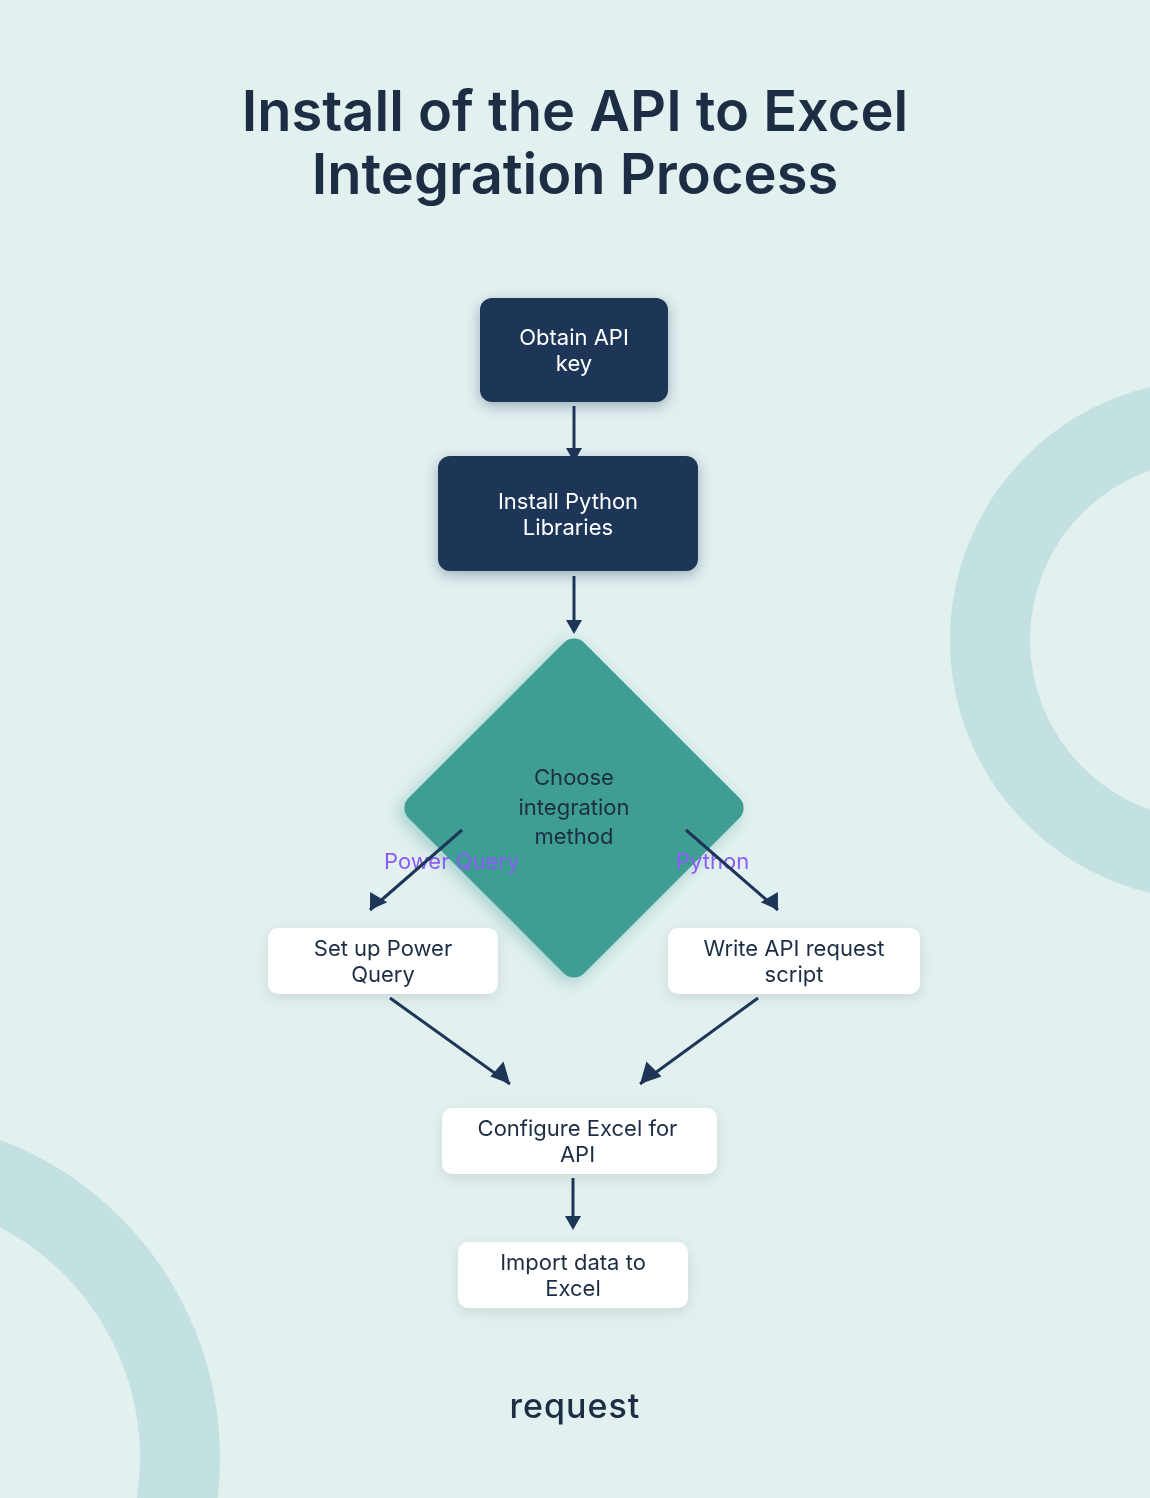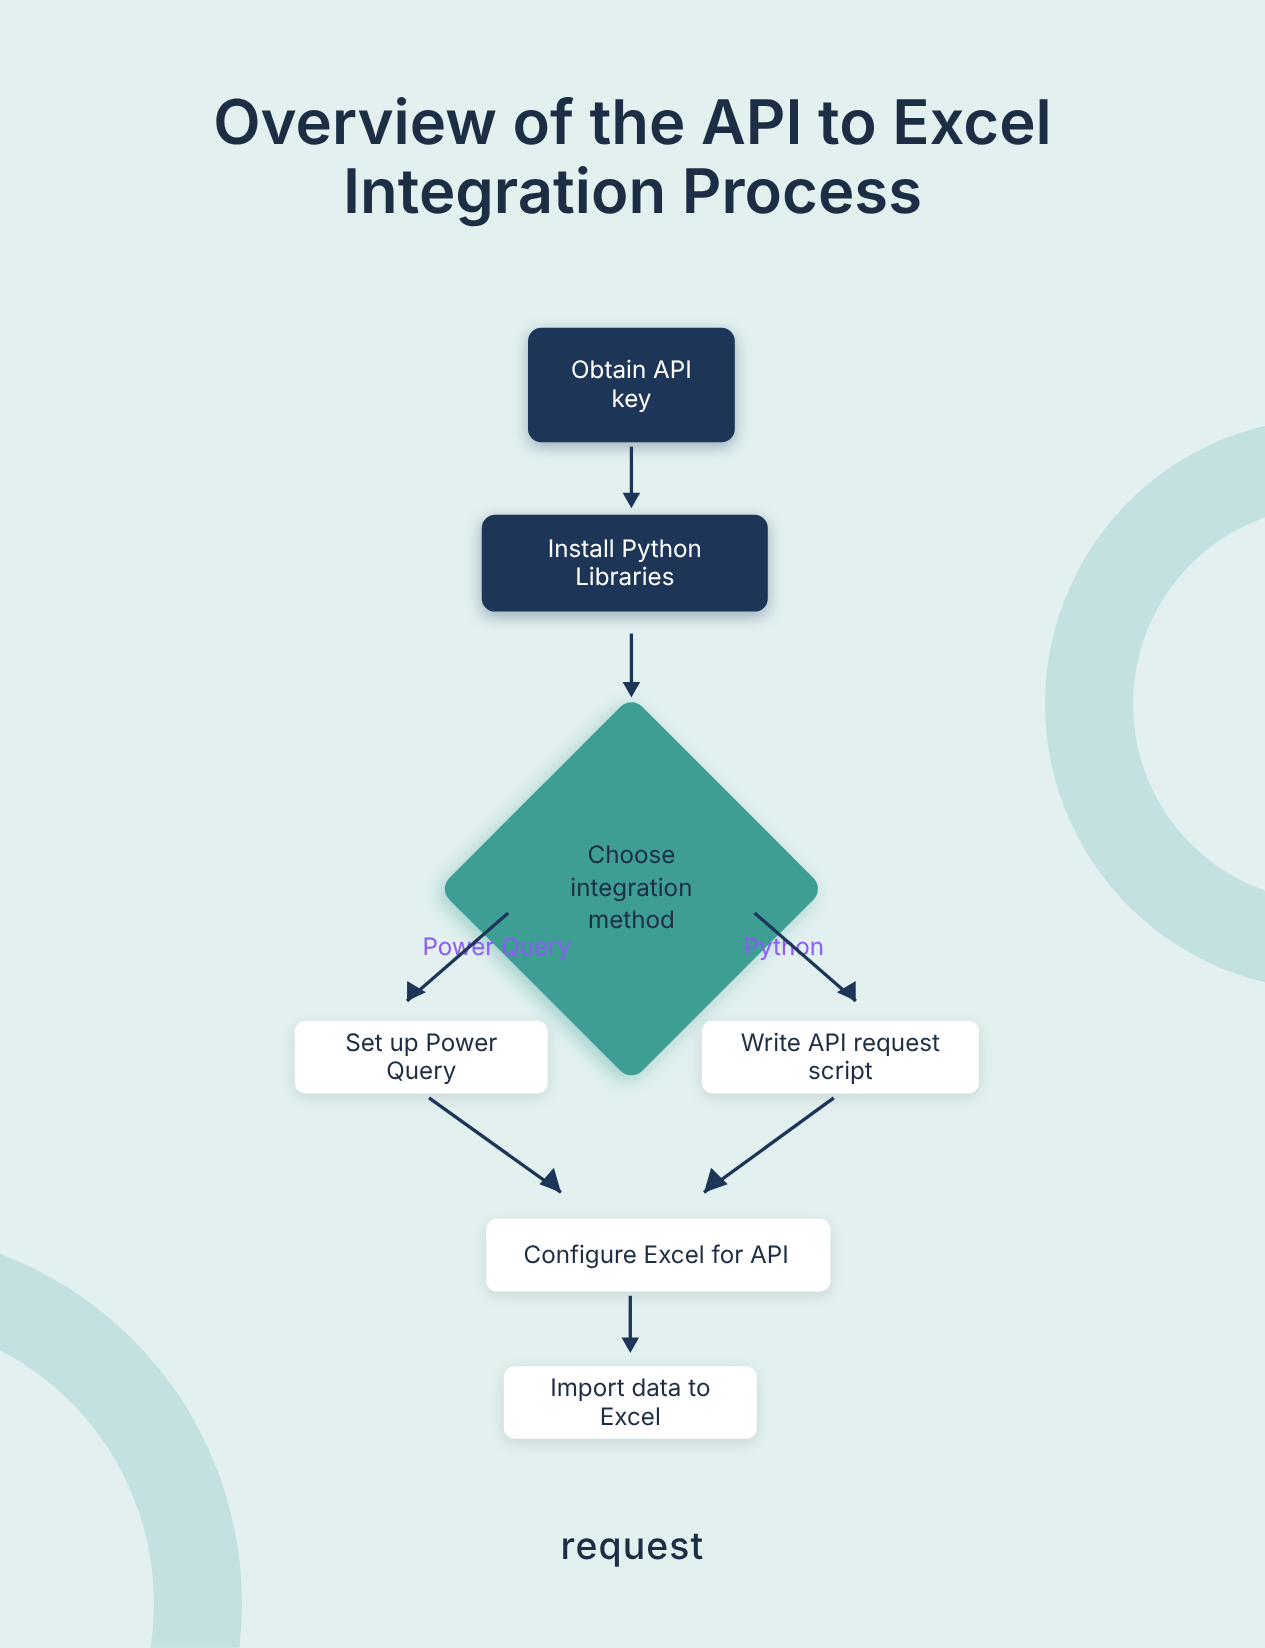--- a/index.html
+++ b/index.html
@@ -40,32 +40,32 @@
     font-size:34px; font-weight:500; color:#1d2d44; letter-spacing:1px; }
 </style>
 </head>
 <body>
 
 <div id="canvas">
 
   <div class="ring ring-right"></div>
   <div class="ring ring-left"></div>
 
-  <h1 class="title">Overview of the API to Excel Integration Process</h1>
+  <h1 class="title">Install of the API to Excel Integration Process</h1>
 
   <div class="node dark" style="left:480px; top:298px; width:188px; height:104px;">
     <span>Obtain API key</span>
   </div>
 
   <svg class="arrow" style="left:563px; top:406px; width:22px; height:60px;">
     <line class="shaft" x1="11" y1="0" x2="11" y2="46"></line>
     <polygon class="head" points="11,56 3,42 19,42"></polygon>
   </svg>
 
-  <div class="node dark" style="left:438px; top:468px; width:260px; height:88px;">
+  <div class="node dark" style="left:438px; top:456px; width:260px; height:115px;">
     <span>Install Python Libraries</span>
   </div>
 
   <svg class="arrow" style="left:563px; top:576px; width:22px; height:62px;">
     <line class="shaft" x1="11" y1="0" x2="11" y2="48"></line>
     <polygon class="head" points="11,58 3,44 19,44"></polygon>
   </svg>
 
   <div class="diamond" style="left:450px; top:684px; width:248px; height:248px;">
     <div class="inner">Choose integration method</div>
@@ -81,34 +81,34 @@
 
   <svg class="arrow" style="left:668px; top:830px; width:130px; height:100px;">
     <line class="shaft" x1="18" y1="0" x2="110" y2="80"></line>
     <polygon class="head" points="110,80 92,74 108,62" transform="rotate(6 110 80)"></polygon>
   </svg>
 
   <div class="node white" style="left:268px; top:928px; width:230px; height:66px;">
     <span>Set up Power Query</span>
   </div>
 
-  <div class="node white" style="left:638px; top:928px; width:252px; height:66px;">
+  <div class="node white" style="left:668px; top:928px; width:252px; height:66px;">
     <span>Write API request script</span>
   </div>
 
   <svg class="arrow" style="left:380px; top:998px; width:170px; height:110px;">
     <line class="shaft" x1="10" y1="0" x2="130" y2="86"></line>
     <polygon class="head" points="130,86 110,80 122,64" transform="rotate(4 130 86)"></polygon>
   </svg>
   <svg class="arrow" style="left:600px; top:998px; width:170px; height:110px;">
     <line class="shaft" x1="158" y1="0" x2="40" y2="86"></line>
     <polygon class="head" points="40,86 48,64 62,80" transform="rotate(-4 40 86)"></polygon>
   </svg>
 
-  <div class="node white" style="left:442px; top:1108px; width:313px; height:66px;padding-left:18px;">
+  <div class="node white" style="left:442px; top:1108px; width:275px; height:66px;padding-left:18px;">
     <span>Configure Excel for API</span>
   </div>
 
   <svg class="arrow" style="left:561px; top:1178px; width:24px; height:56px;">
     <line class="shaft" x1="12" y1="0" x2="12" y2="42"></line>
     <polygon class="head" points="12,52 4,38 20,38"></polygon>
   </svg>
 
   <div class="node white" style="left:458px; top:1242px; width:230px; height:66px;">
     <span>Import data to Excel</span>

